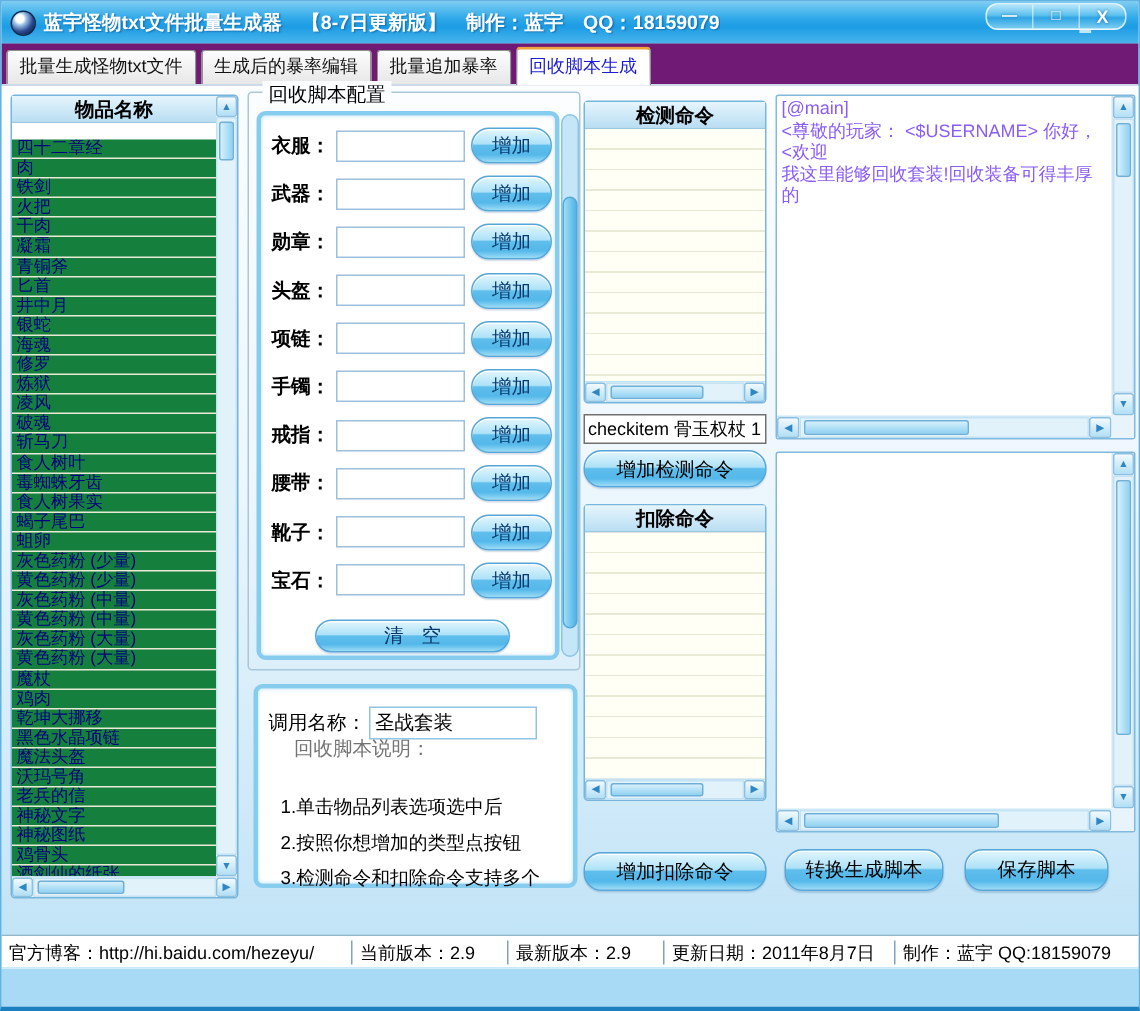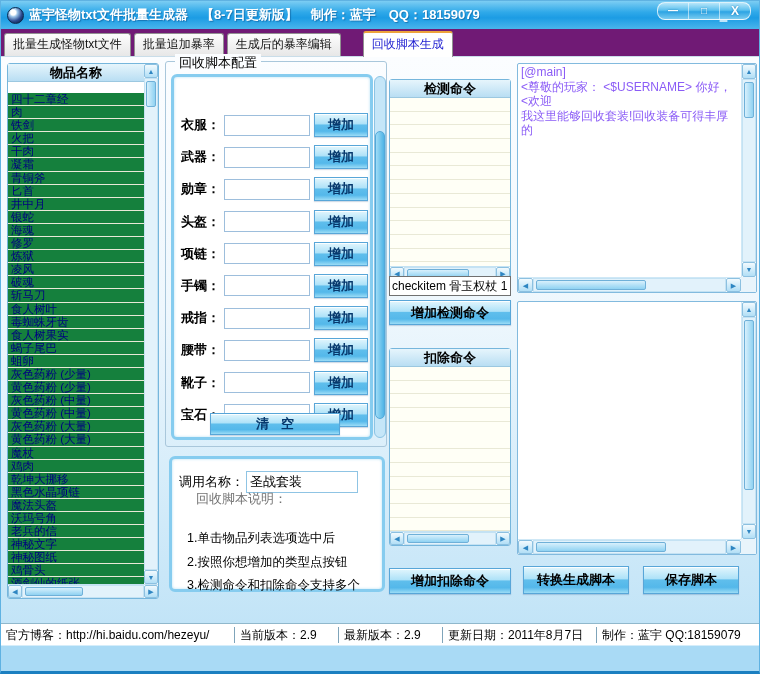--- a/index.html
+++ b/index.html
@@ -29,21 +29,21 @@
     border-right:1px solid rgba(255,255,255,.55); text-shadow:0 0 2px #1878b0; }
   .win-btn:last-child { border-right:none; font-size:12px; }
 
   
   .tabbar { position:absolute; left:0; top:28px; width:100%; height:28px; background:#701a75;
     border-bottom:1px solid #c9dde9; display:flex; align-items:flex-end; padding-left:3px; }
   .tab { height:23px; line-height:21px; padding:0 8px; margin-right:3px; font-size:12px; color:#111;
     background:linear-gradient(180deg,#fdfdfd,#e7e7e7); border:1px solid #919191; border-bottom:none;
     border-radius:3px 3px 0 0; white-space:nowrap; cursor:pointer; }
   .tab.active { height:26px; line-height:22px; background:#ffffff; color:#1c1cd0;
-    border-top:2px solid #eda33c; margin-bottom:-1px; z-index:2;margin-left:19px; }
+    border-top:2px solid #eda33c; margin-bottom:-1px; z-index:2; }
 
   
   .content { position:absolute; left:0; top:56px; width:760px; height:566px;
     background:linear-gradient(180deg,#fbfdff 0%,#eef7fd 45%,#c2e4f7 100%); }
 
   
   .sb-btn { background:linear-gradient(180deg,#f2fafe,#b2dff6); border:1px solid #8cc0e0; border-radius:2px;
     color:#2f86c2; display:flex; align-items:center; justify-content:center; font-size:7px; line-height:1; cursor:pointer; }
   .sb-track { background:#e2f2fb; border:1px solid #c4e2f3; position:relative; }
   .sb-thumb { position:absolute; background:linear-gradient(90deg,#d8f0fc,#8fd2f2);
@@ -64,47 +64,47 @@
   .list-hscroll { grid-column:1 / span 2; grid-row:3; display:flex; border-top:1px solid #c4e2f3; }
   .list-hscroll .sb-track { flex:1; }
 
   
   .groupbox { position:absolute; left:164px; top:4px; width:222px; height:386px;
     border:1px solid #a9c7db; border-radius:3px; }
   .legend { position:absolute; left:9px; top:-8px; background:#fbfdff; padding:0 4px;
     font-size:13px; color:#000; white-space:nowrap; }
   .config-inner { position:absolute; left:5px; top:12px; width:202px; height:366px; background:#ffffff;
     border:3px solid #86ccef; border-radius:6px; box-shadow:inset 0 0 3px rgba(134,204,239,.6); }
-  .config-rows { position:absolute; inset:0; padding-top:8px; overflow:hidden;margin-top:28px; }
+  .config-rows { position:absolute; inset:0; padding-top:8px; overflow:hidden; }
   .crow { display:flex; align-items:center; height:24px; margin:0 2px 8.2px 2px; }
   .clabel { width:44px; text-align:right; font-size:13px; font-weight:bold; color:#000; white-space:nowrap; }
   .cinput { width:86px; height:21px; margin-left:4px; border:1px solid #9dbedc; background:#fff; font-size:12px; padding:0 2px; }
-  .btn { font-family:inherit; font-weight:bold; font-size:13px; color:#07396d; cursor:pointer;
+  .btn { font-family:inherit; font-weight:normal; font-size:13px; color:#07396d; cursor:pointer;
     background:linear-gradient(180deg,#e2f6fd 0%,#aee2f8 45%,#5fbeec 50%,#54b8ea 78%,#9bdcf6 100%);
-    border:1px solid #58a6d8; border-radius:0;
+    border:1px solid #58a6d8; border-radius:12px;
     box-shadow:inset 0 1px 0 rgba(255,255,255,.85), 0 1px 1px rgba(0,60,120,.18); white-space:nowrap; }
   .crow .btn { width:54px; height:24px; margin-left:4px; }
   .clear-btn { position:absolute; left:36px; top:336px; width:130px; height:22px; letter-spacing:12px; padding-left:12px; }
   .config-scroll { position:absolute; left:208px; top:14px; width:12px; height:362px;
     background:#c5e6f8; border:1px solid #8cc4e4; border-radius:6px; }
   .config-scroll .sb-thumb { left:0; right:0; top:15%; height:80%; border-radius:6px;
     background:linear-gradient(90deg,#9fdcf6,#4fb4e6); border:1px solid #55a8d8; }
 
   
   .instr-panel { position:absolute; left:168px; top:399px; width:216px; height:136px; background:#ffffff;
     border:3px solid #86ccef; border-radius:6px; box-shadow:inset 0 0 3px rgba(134,204,239,.6); font-size:13px; }
   .call-row { position:absolute; left:7px; top:12px; display:flex; align-items:center; }
   .call-label { font-size:13px; color:#000; white-space:nowrap; }
   .call-input { width:112px; height:22px; margin-left:2px; border:1px solid #8fc4e4; font-size:13px; padding:0 3px; }
   .help-title { position:absolute; left:24px; top:31px; color:#737373;font-family:Liberation Mono, monospace; }
   .help-line { position:absolute; left:15px; font-size:12.5px; color:#000; white-space:nowrap; }
 
   
   .cmd-list { position:absolute; width:122px; background:#ffffff; border:1px solid #76b6dc; border-radius:3px;
-    display:grid; grid-template-rows:18px 1fr 14px;margin-top:12px; }
+    display:grid; grid-template-rows:18px 1fr 14px; }
   .cmd-header { background:linear-gradient(180deg,#e6f5fc,#b9def3); border-bottom:1px solid #9cc8e0;
     font-size:13px; font-weight:bold; text-align:center; line-height:17px; color:#000; }
   .cmd-body { background:repeating-linear-gradient(180deg,#fffff6 0 12.7px,#e9e9d6 12.7px 13.7px); cursor:default; }
   .cmd-hscroll { display:flex; border-top:1px solid #c4e2f3; }
   .cmd-hscroll .sb-track { flex:1; }
   .check-list { left:388px; top:10px; height:202px; }
   .deduct-list { left:388px; top:279px; height:198px; }
   .cmd-input { position:absolute; left:388px; width:122px; height:20px; border:1px solid #707070;
     font-size:12px; padding:0 2px; background:#fff; color:#000; }
   .check-input { top:219px; }
@@ -151,22 +151,22 @@
     <div class="shirt-icon"></div>
     <div class="win-controls">
       <div class="win-btn">—</div>
       <div class="win-btn">□</div>
       <div class="win-btn">X</div>
     </div>
   </div>
 
   <div class="tabbar">
     <div class="tab">批量生成怪物txt文件</div>
+    <div class="tab">生成后的暴率编辑</div>
     <div class="tab">批量追加暴率</div>
-    <div class="tab">生成后的暴率编辑</div>
     <div class="tab active">回收脚本生成</div>
   </div>
 
   <div class="content">
 
     <div class="list-panel">
       <div class="list-header">物品名称</div>
       <div class="list-vscroll">
         <div class="sb-btn" style="height:14px;">▲</div>
         <div class="sb-track">

